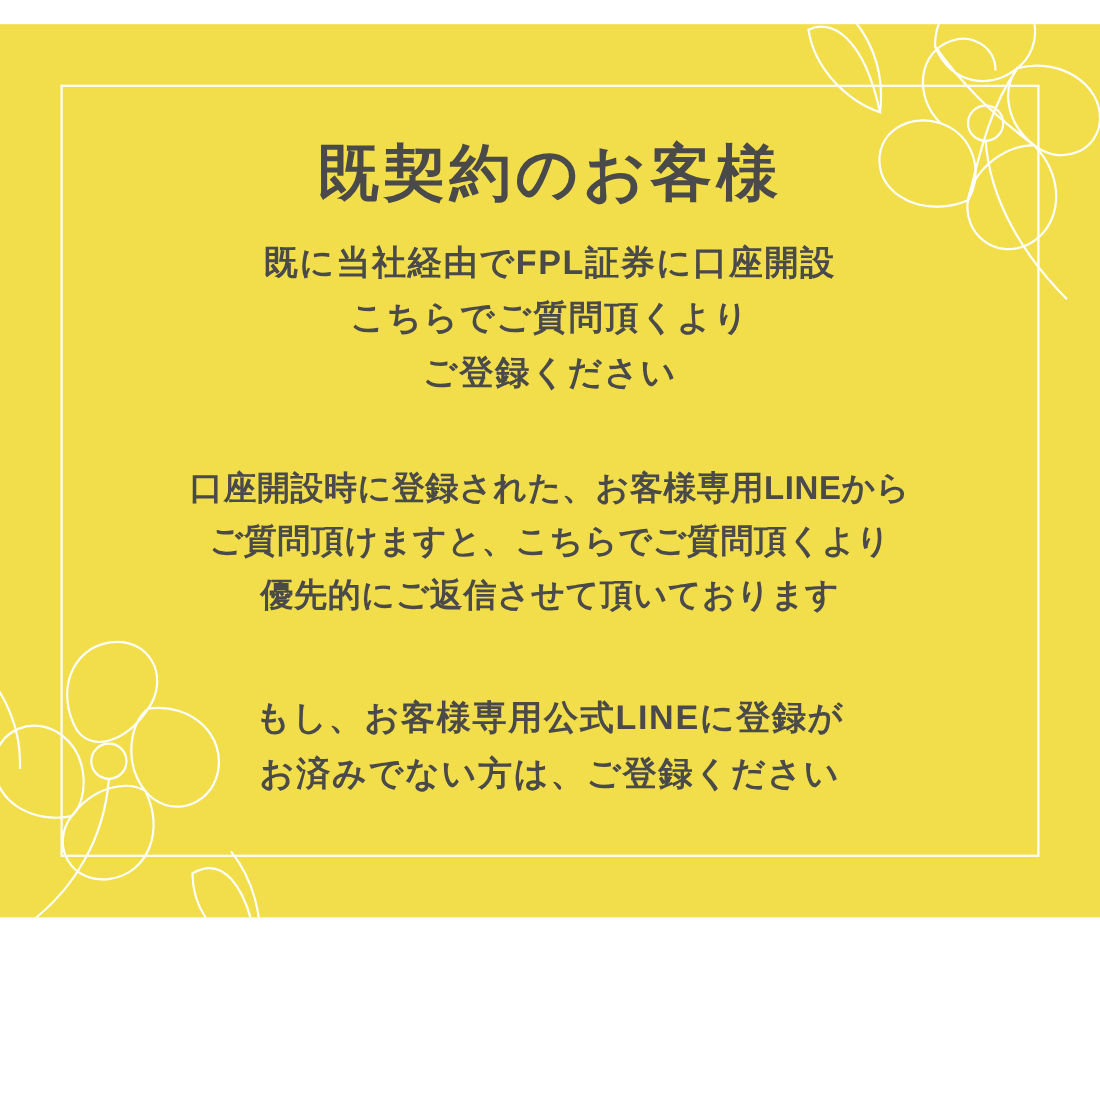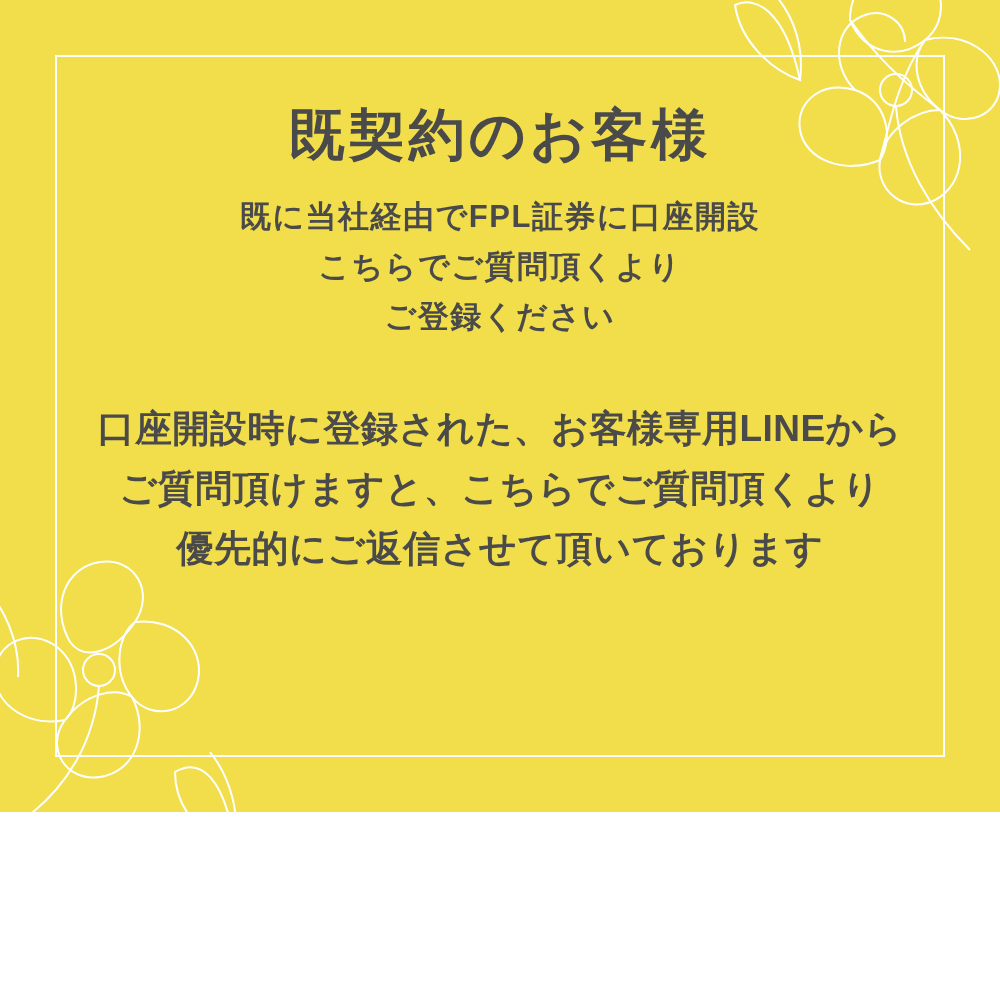--- a/index.html
+++ b/index.html
@@ -12,20 +12,21 @@
     overflow: hidden;
     font-family: "Liberation Sans", sans-serif;
   }
   .card {
     position: relative;
     width: 1000px;
     height: 812px;
     background: #F2DE4B;
     overflow: hidden;
     box-sizing: border-box;
+    margin-top: 22px;
   }
   
   .frame {
     position: absolute;
     left: 55px;
     top: 55px;
     right: 55px;
     bottom: 55px;
     border: 2px solid #FFFFFF;
     pointer-events: none;
@@ -75,21 +76,21 @@
     line-height: 1.62;
     letter-spacing: 1.5px;
     color: #4A4A4A;
     margin: 0;
   }
   .para .line {
     display: block;
     white-space: nowrap;
   }
   .block-1 { margin-top: 4px; }
-  .block-2 { margin-top: 56px; font-size: 37px; letter-spacing: 0.5px; text-align: center; }
+  .block-2 { margin-top: 56px; font-size: 30px; letter-spacing: 0.5px; text-align: center; }
   .block-3 { margin-top: 62px; }
 </style>
 </head>
 <body>
 
 <div class="card">
 
   <div class="frame"></div>
 
   <svg class="deco deco-tr" viewBox="0 0 330 330" fill="none" stroke="#FFFFFF" stroke-width="2">
@@ -127,15 +128,19 @@
       <span class="line">こちらでご質問頂くより</span>
       <span class="line">ご登録ください</span>
     </div>
 
     <div class="para block-2">
       <span class="line">口座開設時に登録された、お客様専用LINEから</span>
       <span class="line">ご質問頂けますと、こちらでご質問頂くより</span>
       <span class="line">優先的にご返信させて頂いております</span>
     </div>
 
+    <div class="para block-3">
+      <span class="line">もし、お客様専用公式LINEに登録が</span>
+      <span class="line">お済みでない方は、ご登録ください</span>
+    </div>
 
   </div>
 </div>
 
 </body></html>

